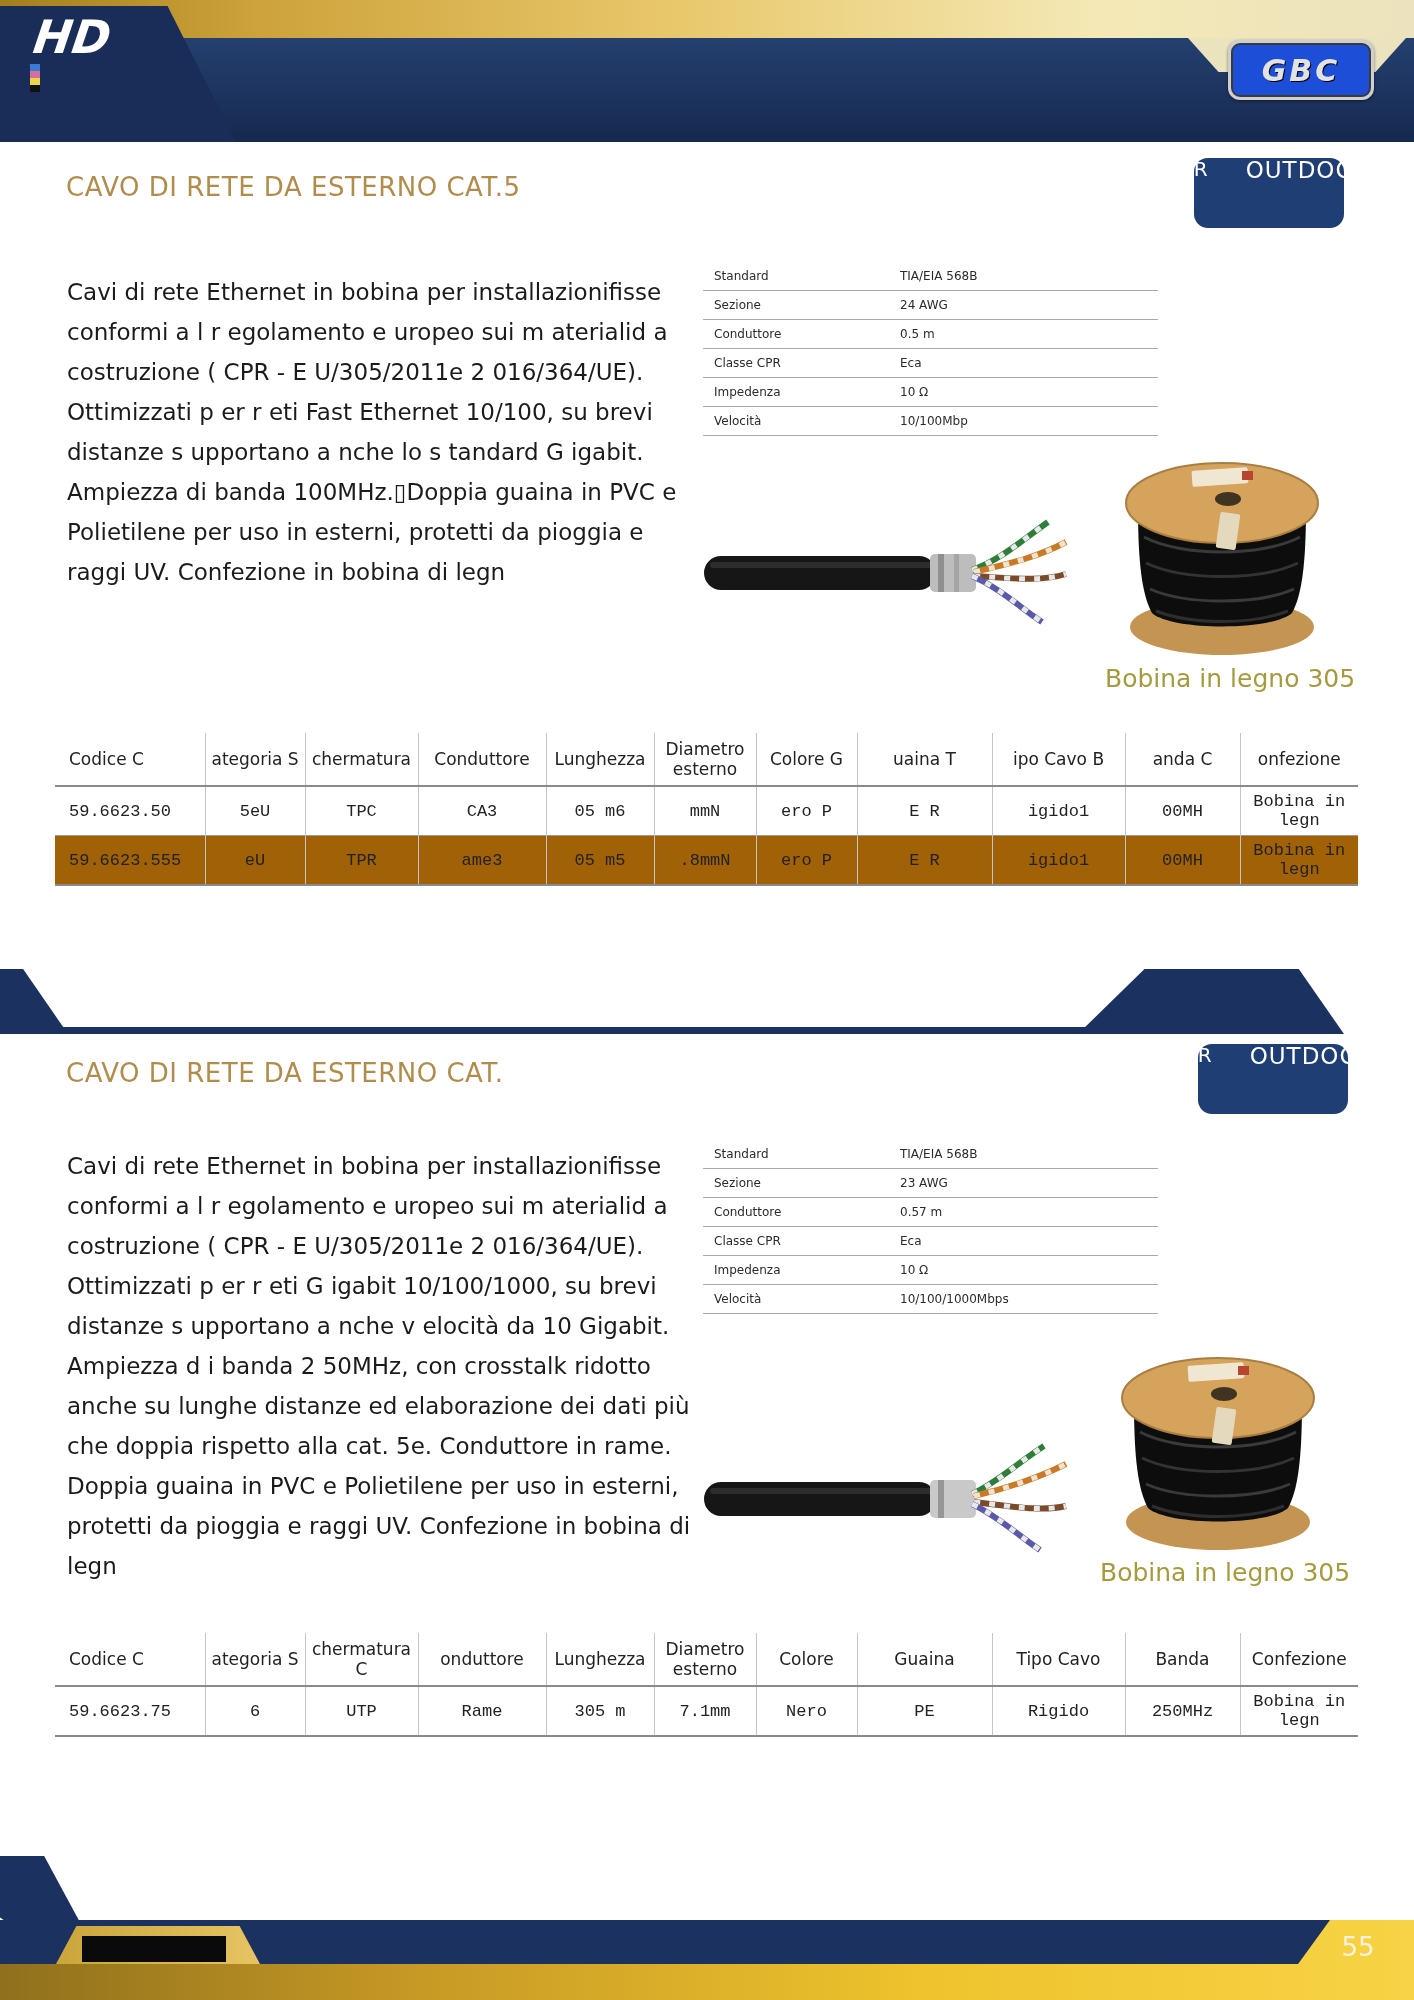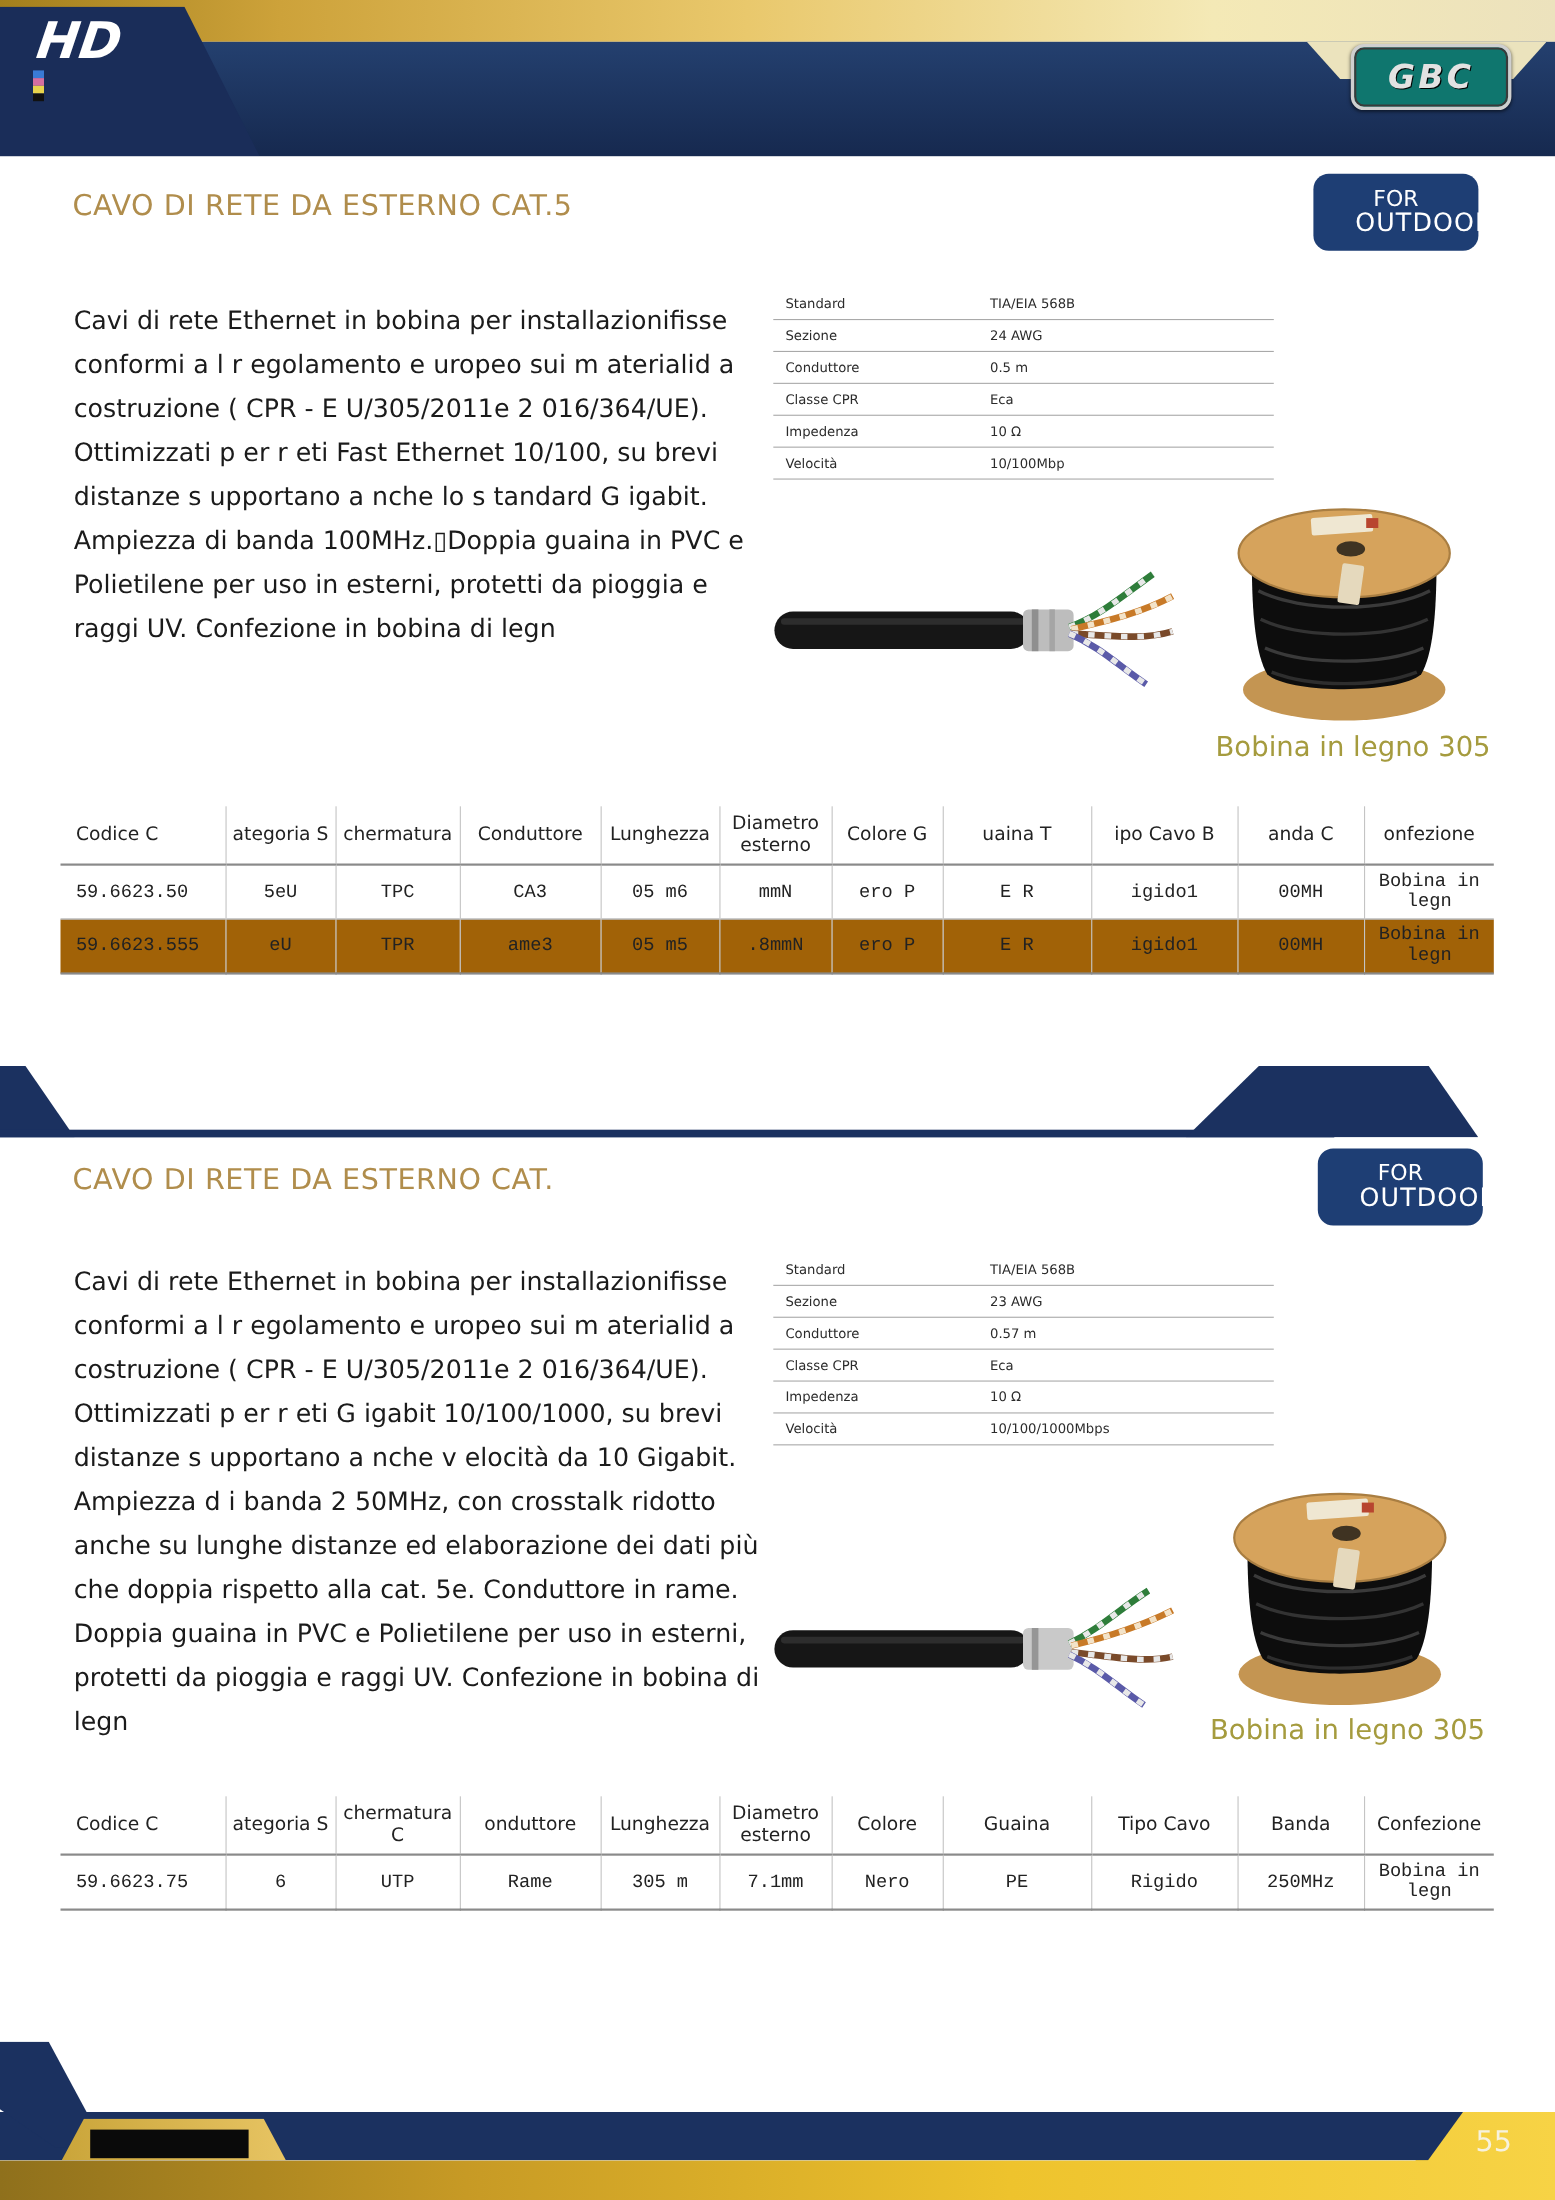--- a/index.html
+++ b/index.html
@@ -13,28 +13,28 @@
   .hd-block{position:absolute;left:0;top:6px;width:236px;height:136px;background:#1a2d59;
       clip-path:polygon(0 0,71% 0,100% 100%,0 100%);}
   .hd-text{position:absolute;left:34px;top:10px;font-style:italic;font-weight:bold;font-size:46px;
       color:#ffffff;transform:skewX(-8deg);}
   .reg-mark{position:absolute;left:30px;top:64px;width:10px;height:28px;display:flex;flex-direction:column;}
   .reg-mark div{flex:1;}
   .header-title{position:absolute;left:163px;top:58px;font-size:36px;letter-spacing:1px;color:#ffffff;white-space:nowrap;}
   .header-title .gold{color:#c29a53;}
   .gbc-notch{position:absolute;left:1188px;top:38px;width:218px;height:34px;background:#ebe3bd;
       clip-path:polygon(0 0,100% 0,86% 100%,14% 100%);}
-  .gbc-logo{position:absolute;left:1228px;top:40px;width:140px;height:54px;background:#0f766e;
+  .gbc-logo{position:absolute;left:1228px;top:40px;width:140px;height:54px;background:#1d4ed8;
       border:3px solid #cfcfcf;border-radius:12px;box-shadow:0 1px 3px rgba(0,0,0,.5),inset 0 0 0 2px #3a3a3a;
       display:flex;align-items:center;justify-content:center;}
   .gbc-text{font-style:italic;font-weight:bold;font-size:30px;color:#e2e2e2;letter-spacing:3px;
       text-shadow:1px 1px 0 #000;}
   
   .badge{position:absolute;width:150px;height:70px;background:#1e3e74;border-radius:14px;color:#fff;
-      text-align:center;display:flex;flex-direction:column;justify-content:center;line-height:1.12;}
+      text-align:left;display:flex;justify-content:center;line-height:1.12;}
   .badge .l1{font-size:20px;}
   .badge .l2{font-size:23px;letter-spacing:1px;margin-left:38px;}
   .sec-title{position:absolute;left:66px;font-size:26px;color:#b08d4c;letter-spacing:.5px;white-space:nowrap;}
   .desc{position:absolute;left:67px;width:625px;font-size:23px;line-height:40px;color:#1b1b1b;}
   .specs{position:absolute;left:703px;width:455px;}
   .spec-row{display:flex;height:28px;align-items:center;border-bottom:1px solid #a9a9a9;
       font-size:12px;color:#2b2b2b;}
   .spec-label{width:186px;padding-left:11px;}
   .spec-value{flex:1;}
   .caption{position:absolute;width:225px;text-align:center;font-size:25px;color:#a59b3e;white-space:nowrap;}

